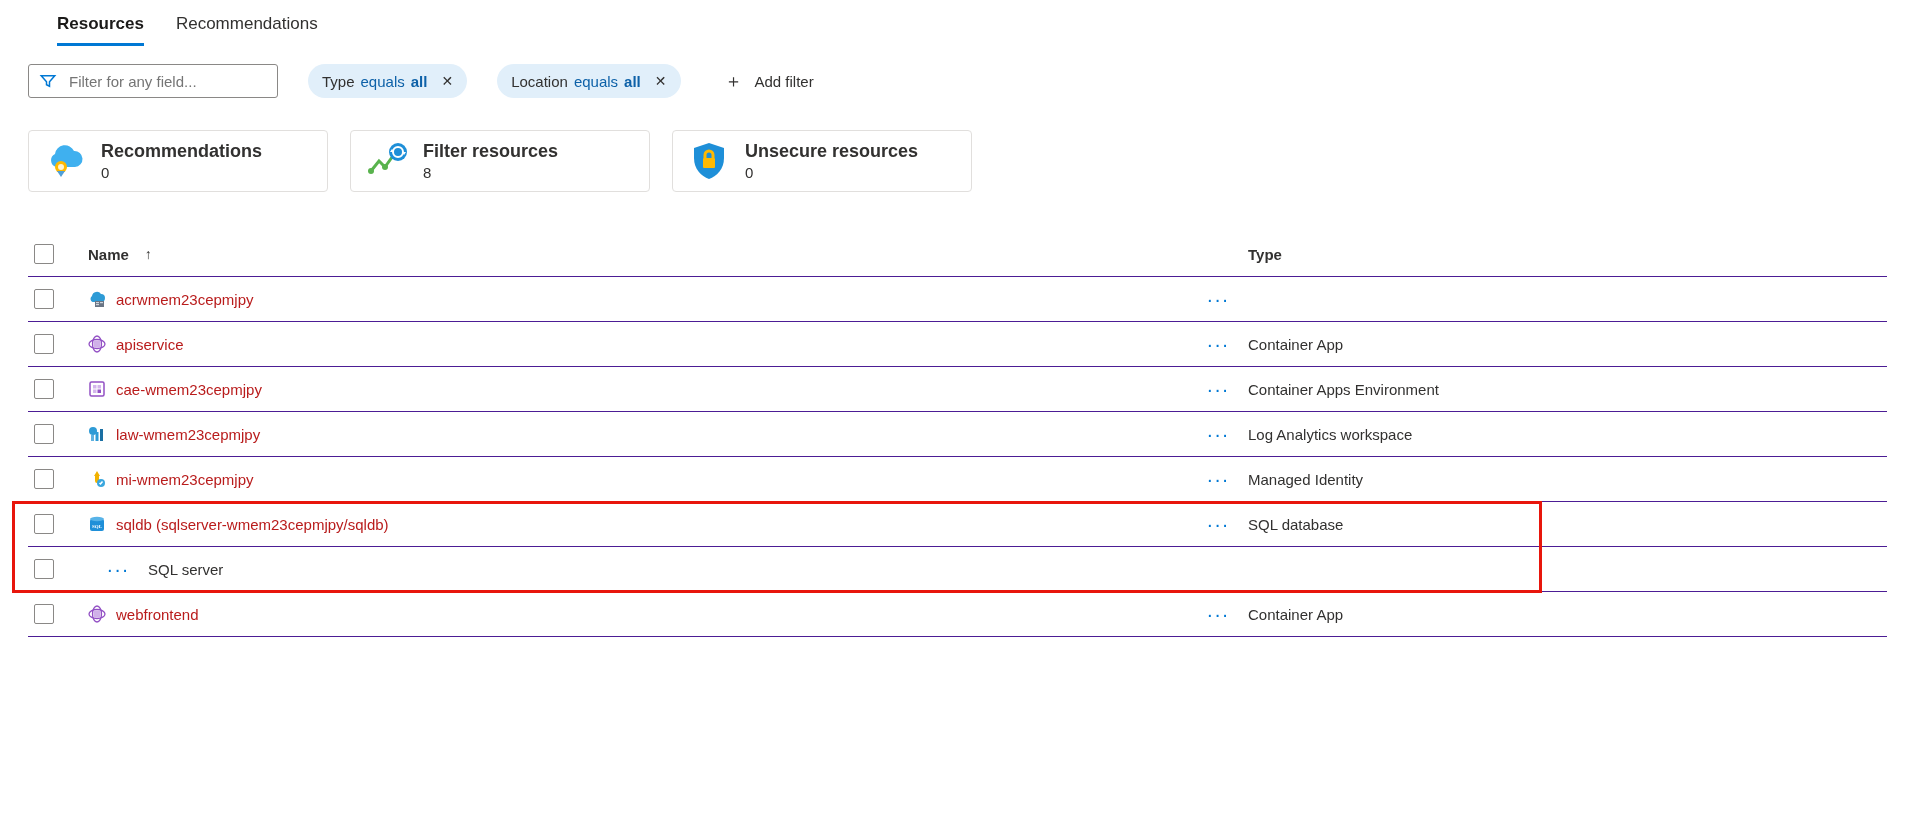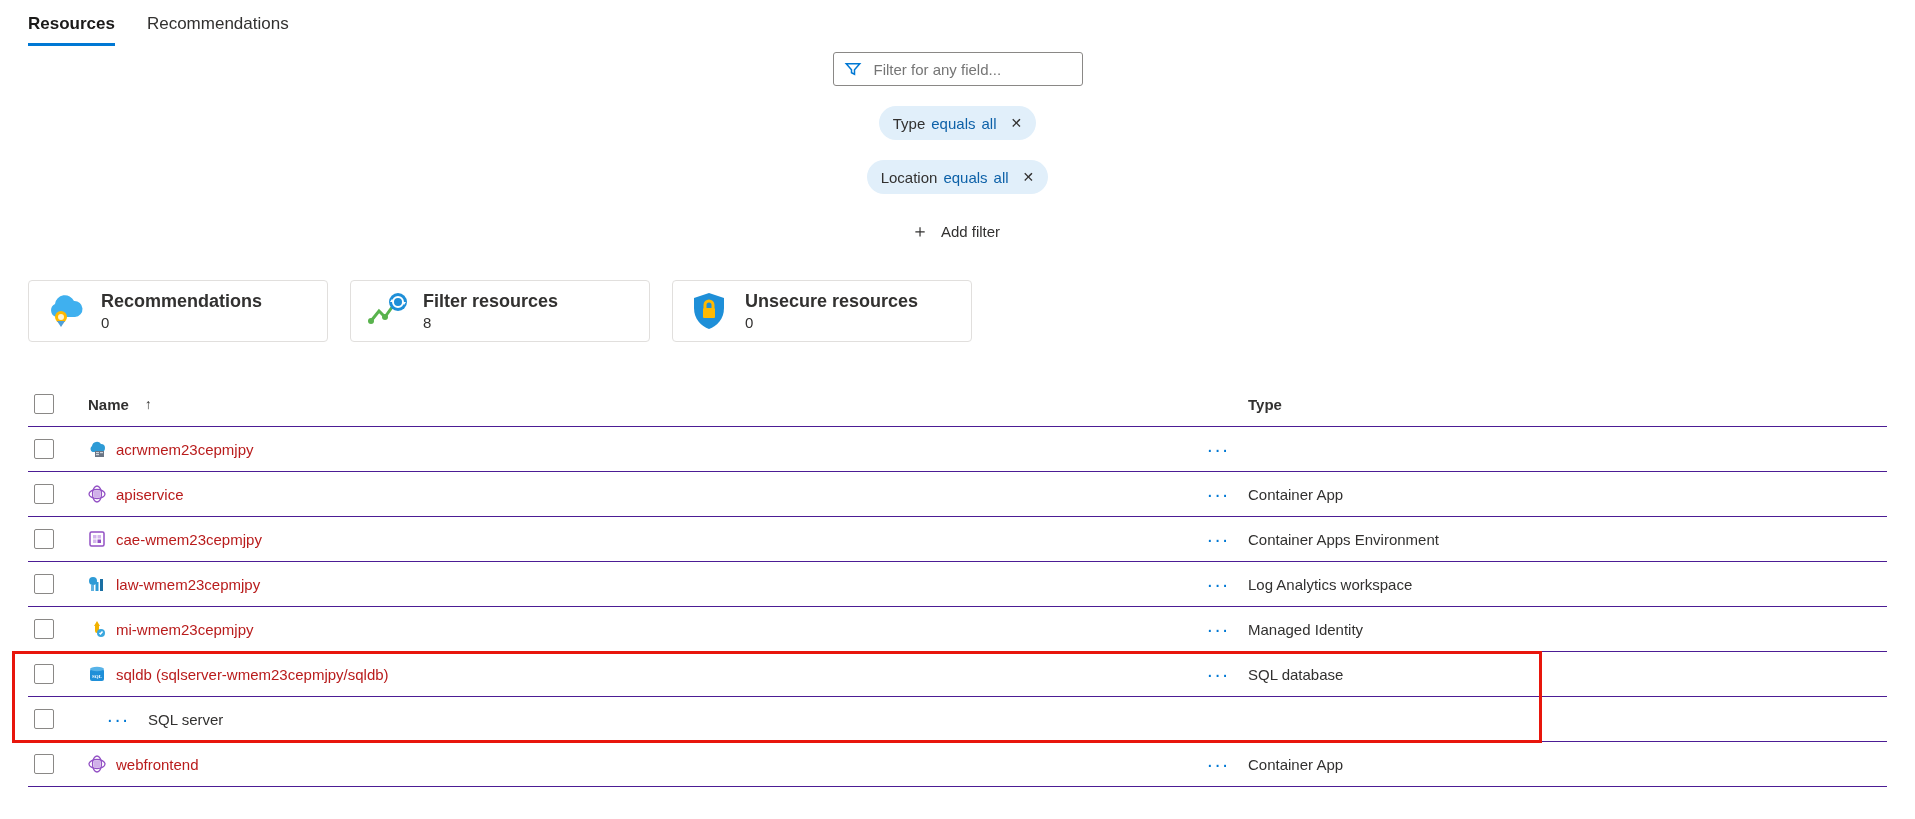--- a/index.html
+++ b/index.html
@@ -8,20 +8,21 @@
     padding: 0 28px;
     font-family: "Segoe UI", -apple-system, BlinkMacSystemFont, sans-serif;
     font-size: 14px;
     color: #323130;
     background: #fff;
   }
   .tabs {
     display: flex;
     gap: 32px;
     padding-top: 6px;
+    margin-left: 29px;
   }
   .tab {
     padding: 8px 0 12px 0;
     font-size: 17px;
     color: #323130;
     cursor: pointer;
     position: relative;
   }
   .tab.active {
     font-weight: 600;
@@ -32,23 +33,22 @@
     position: absolute;
     left: 0;
     right: 0;
     bottom: 0;
     height: 3px;
     background: #0078d4;
   }
   .filter-bar {
     display: flex;
     align-items: center;
-    gap: 20px;
-    margin-top: 6px;
-    flex-direction: column;
+    gap: 30px;
+    margin-top: 18px;
   }
   .filter-input-wrap {
     display: flex;
     align-items: center;
     border: 1px solid #8a8886;
     border-radius: 3px;
     height: 34px;
     padding: 0 10px;
     width: 250px;
   }
@@ -66,21 +66,21 @@
     align-items: center;
     background: #e1effa;
     border-radius: 24px;
     height: 34px;
     padding: 0 14px;
     font-size: 15px;
     gap: 6px;
     cursor: pointer;
   }
   .pill .val { color: #0d61a8; }
-  .pill .bold { font-weight: 400; }
+  .pill .bold { font-weight: 700; }
   .pill .x {
     margin-left: 8px;
     color: #323130;
     font-size: 14px;
     cursor: pointer;
   }
   .add-filter {
     display: flex;
     align-items: center;
     gap: 12px;

